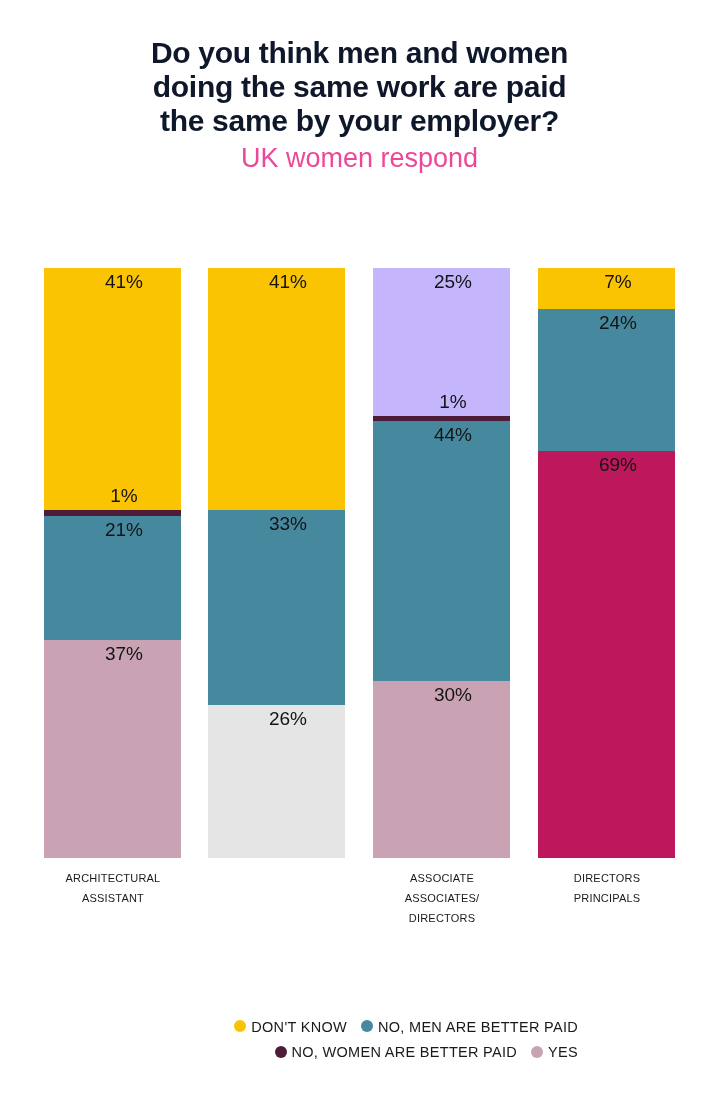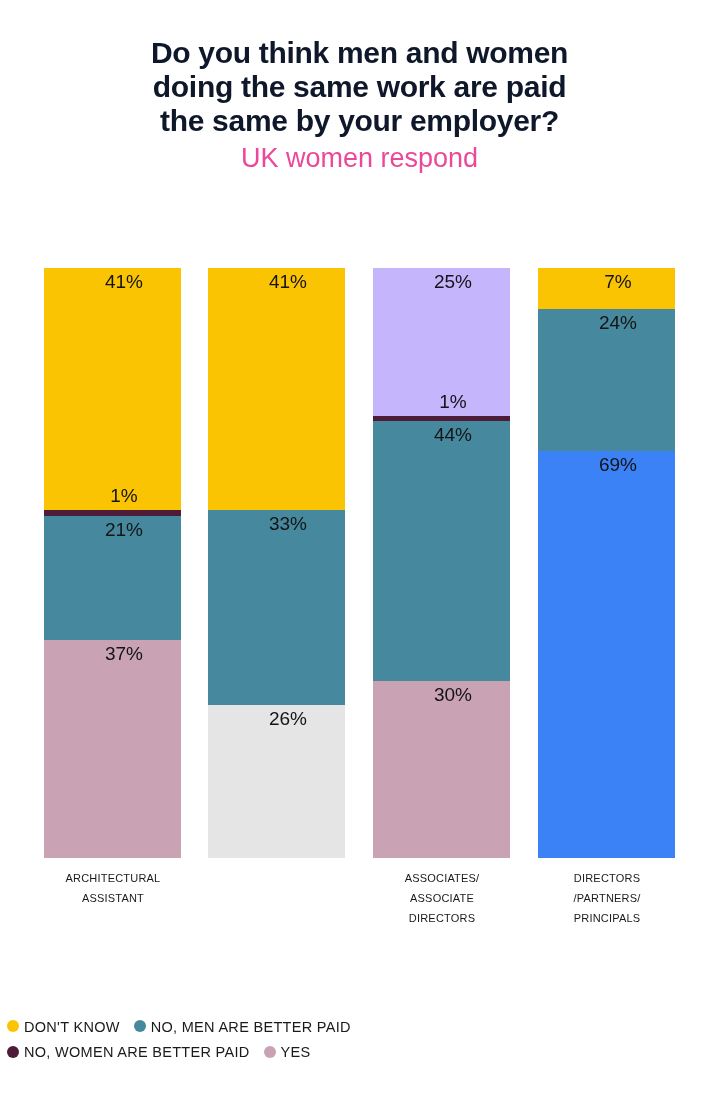--- a/index.html
+++ b/index.html
@@ -83,21 +83,21 @@
   }
   .cat.k0{left:33px;}
   .cat.k1{left:198px;}
   .cat.k2{left:362px;}
   .cat.k3{left:527px;}
 
   
   .legend{
     position:absolute;
     left:0;top:1014px;width:585px;
-    text-align:left;
+    text-align:right;
   }
   .legend-row{
     white-space:nowrap;
     line-height:24px;
   }
   .legend-item{
     display:inline-block;
     white-space:nowrap;
     margin:0 7px;
     vertical-align:middle;
@@ -169,38 +169,37 @@
           <span class="val">30%</span>
         </div>
       </div>
       <div class="col c3">
         <div class="seg" style="top: 0px; height: 41.3px; background: rgb(251, 196, 3);">
           <span class="val">7%</span>
         </div>
         <div class="seg" style="top: 41.3px; height: 141.6px; background: rgb(70, 137, 158);">
           <span class="val">24%</span>
         </div>
-        <div class="seg" style="top: 182.9px; height: 407.1px; background: #3b82f6;">
+        <div class="seg" style="top: 182.9px; height: 407.1px; background: #be185d;">
           <span class="val">69%</span>
         </div>
       </div>
     </div>
 
   <div class="cat k0" id="cat0">
       <div>ARCHITECTURAL</div>
       <div>ASSISTANT</div>
     </div>
   <div class="cat k2" id="cat2">
+      <div>ASSOCIATE</div>
       <div>ASSOCIATES/</div>
-      <div>ASSOCIATE</div>
       <div>DIRECTORS</div>
     </div>
   <div class="cat k3" id="cat3">
       <div>DIRECTORS</div>
-      <div>/PARTNERS/</div>
       <div>PRINCIPALS</div>
     </div>
 
   <div class="legend">
     <div class="legend-row" id="legend-row-1"><span class="legend-item"><span class="legend-dot" style="background: rgb(251, 196, 3);"></span><span class="legend-label">DON'T KNOW</span></span><span class="legend-item"><span class="legend-dot" style="background: rgb(70, 137, 158);"></span><span class="legend-label">NO, MEN ARE BETTER PAID</span></span></div>
     <div class="legend-row" id="legend-row-2"><span class="legend-item"><span class="legend-dot" style="background: rgb(77, 28, 56);"></span><span class="legend-label">NO, WOMEN ARE BETTER PAID</span></span><span class="legend-item"><span class="legend-dot" style="background: rgb(201, 163, 180);"></span><span class="legend-label">YES</span></span></div>
   </div>
 
 </div>
 

